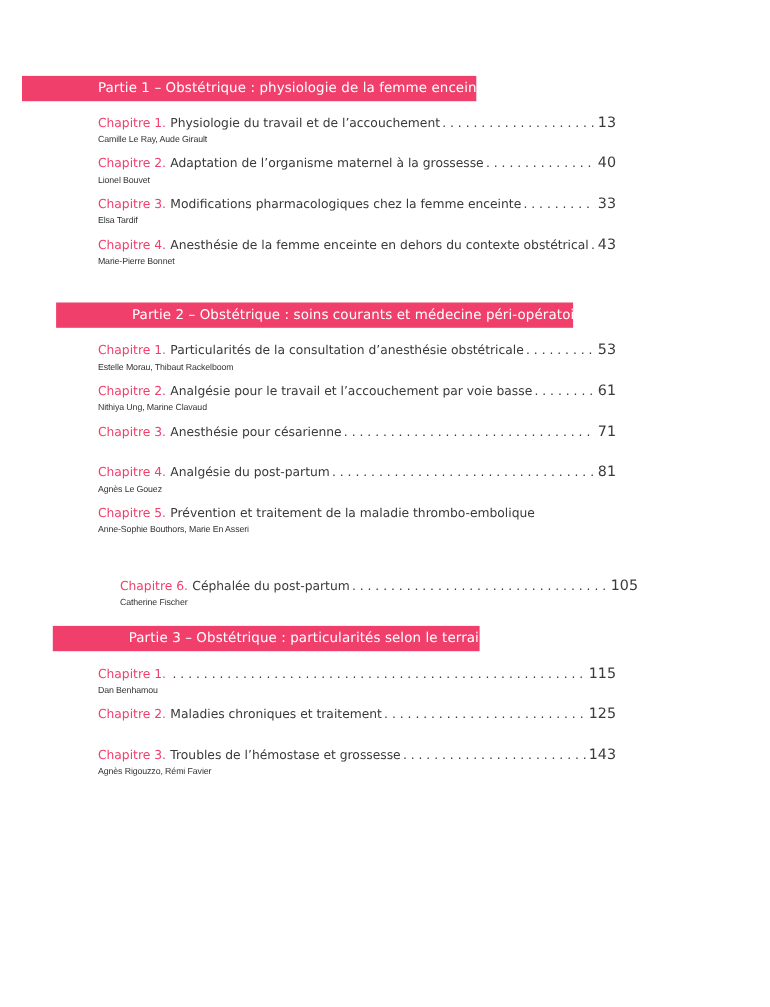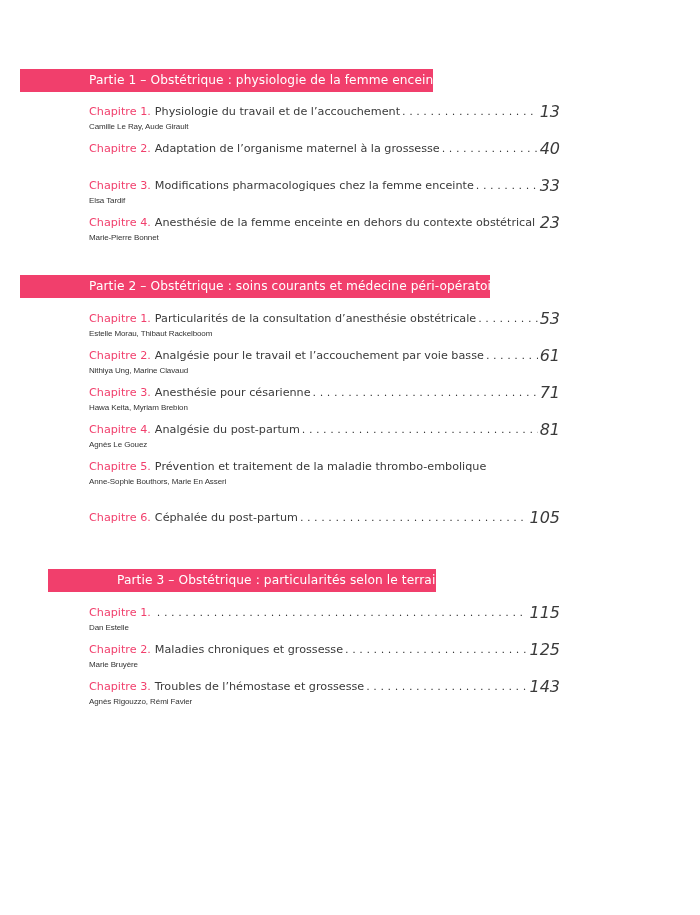--- a/index.html
+++ b/index.html
@@ -8,21 +8,21 @@
   .part { position: absolute; left: 0; width: 700px; }
   .part-bar { position: absolute; left: 20px; height: 23px; background: #f13f6c; }
   .part-title { position: absolute; left: 69px; top: 0; height: 39px; line-height: 23px;
                 color: #ffffff; font-size: 12.2px; white-space: nowrap; letter-spacing: 0.1px; }
   .chapter { position: absolute; left: 89px; width: 471px; }
   .ch-line { display: flex; align-items: flex-end; font-size: 11.2px; line-height: 15px; white-space: nowrap; }
   .ch-label { color: #f13f6c; margin-right: 4px; }
   .ch-title { color: #3a3a3a; }
   .ch-dots { flex: 1; overflow: hidden; color: #3a3a3a; margin: 0 2px; letter-spacing: 2.2px; }
   .ch-dots::before { content: ". . . . . . . . . . . . . . . . . . . . . . . . . . . . . . . . . . . . . . . . . . . . . . . . . . . . . . . . . . . . . . . . . . . . . . . . . . . . . . . . . . . . . . . . . . . . ."; letter-spacing: 0; }
-  .ch-page { color: #3a3a3a; font-size: 16px; font-style: italic; }
+  .ch-page { color: #3a3a3a; font-size: 13px; }
   .ch-authors { font-family: "Liberation Sans", sans-serif; font-size: 8px; color: #333; margin-top: 3px; letter-spacing: -0.1px; }
 </style>
 </head>
 <body>
 
 <div class="part" style="top:69px;">
   <div class="part-bar" style="width:413px;">
     <span class="part-title">Partie 1 – Obstétrique : physiologie de la femme enceinte</span>
   </div>
 </div>
@@ -36,42 +36,43 @@
     </div>
   <div class="ch-authors">Camille Le Ray, Aude Girault</div>
 </div>
 <div class="chapter" style="top:141px;">
   <div class="ch-line">
       <span class="ch-label">Chapitre 2.</span>
       <span class="ch-title">Adaptation de l’organisme maternel à la grossesse</span>
       <span class="ch-dots"></span>
       <span class="ch-page">40</span>
     </div>
+  <div class="ch-authors">Lionel Bouvet</div>
 </div>
 <div class="chapter" style="top:178px;">
   <div class="ch-line">
       <span class="ch-label">Chapitre 3.</span>
       <span class="ch-title">Modifications pharmacologiques chez la femme enceinte</span>
       <span class="ch-dots"></span>
       <span class="ch-page">33</span>
     </div>
   <div class="ch-authors">Elsa Tardif</div>
 </div>
 <div class="chapter" style="top:215px;">
   <div class="ch-line">
       <span class="ch-label">Chapitre 4.</span>
       <span class="ch-title">Anesthésie de la femme enceinte en dehors du contexte obstétrical</span>
       <span class="ch-dots"></span>
-      <span class="ch-page">23</span>
+      <span class="ch-page">43</span>
     </div>
   <div class="ch-authors">Marie-Pierre Bonnet</div>
 </div>
 
 <div class="part" style="top:275px;">
-  <div class="part-bar" style="width:470px;">
+  <div class="part-bar" style="width:470px;margin-left:31px;">
     <span class="part-title">Partie 2 – Obstétrique : soins courants et médecine péri-opératoire</span>
   </div>
 </div>
 
 <div class="chapter" style="top:311px;">
   <div class="ch-line">
       <span class="ch-label">Chapitre 1.</span>
       <span class="ch-title">Particularités de la consultation d’anesthésie obstétricale</span>
       <span class="ch-dots"></span>
       <span class="ch-page">53</span>
@@ -87,69 +88,68 @@
     </div>
   <div class="ch-authors">Nithiya Ung, Marine Clavaud</div>
 </div>
 <div class="chapter" style="top:385px;">
   <div class="ch-line">
       <span class="ch-label">Chapitre 3.</span>
       <span class="ch-title">Anesthésie pour césarienne</span>
       <span class="ch-dots"></span>
       <span class="ch-page">71</span>
     </div>
-  <div class="ch-authors">Hawa Keita, Myriam Brebion</div>
 </div>
 <div class="chapter" style="top:422px;">
   <div class="ch-line">
       <span class="ch-label">Chapitre 4.</span>
       <span class="ch-title">Analgésie du post-partum</span>
       <span class="ch-dots"></span>
       <span class="ch-page">81</span>
     </div>
   <div class="ch-authors">Agnès Le Gouez</div>
 </div>
 <div class="chapter" style="top:459px;">
   <div class="ch-line">
       <span class="ch-label">Chapitre 5.</span>
       <span class="ch-title">Prévention et traitement de la maladie thrombo-embolique</span>
     </div>
   <div class="ch-authors">Anne-Sophie Bouthors, Marie En Asseri</div>
 </div>
-<div class="chapter" style="top:510px;">
+<div class="chapter" style="top:525px;margin-left:20px;">
   <div class="ch-line">
       <span class="ch-label">Chapitre 6.</span>
       <span class="ch-title">Céphalée du post-partum</span>
       <span class="ch-dots"></span>
       <span class="ch-page">105</span>
     </div>
+  <div class="ch-authors">Catherine Fischer</div>
 </div>
 
 <div class="part" style="top:569px;">
   <div class="part-bar" style="width:388px;margin-left:28px;">
     <span class="part-title">Partie 3 – Obstétrique : particularités selon le terrain</span>
   </div>
 </div>
 
 <div class="chapter" style="top:605px;">
   <div class="ch-line">
       <span class="ch-label">Chapitre 1.</span>
       <span class="ch-dots"></span>
       <span class="ch-page">115</span>
     </div>
-  <div class="ch-authors">Dan Estelle</div>
+  <div class="ch-authors">Dan Benhamou</div>
 </div>
 <div class="chapter" style="top:642px;">
   <div class="ch-line">
       <span class="ch-label">Chapitre 2.</span>
-      <span class="ch-title">Maladies chroniques et grossesse</span>
+      <span class="ch-title">Maladies chroniques et traitement</span>
       <span class="ch-dots"></span>
       <span class="ch-page">125</span>
     </div>
-  <div class="ch-authors">Marie Bruyère</div>
 </div>
 <div class="chapter" style="top:679px;">
   <div class="ch-line">
       <span class="ch-label">Chapitre 3.</span>
       <span class="ch-title">Troubles de l’hémostase et grossesse</span>
       <span class="ch-dots"></span>
       <span class="ch-page">143</span>
     </div>
   <div class="ch-authors">Agnès Rigouzzo, Rémi Favier</div>
 </div>

